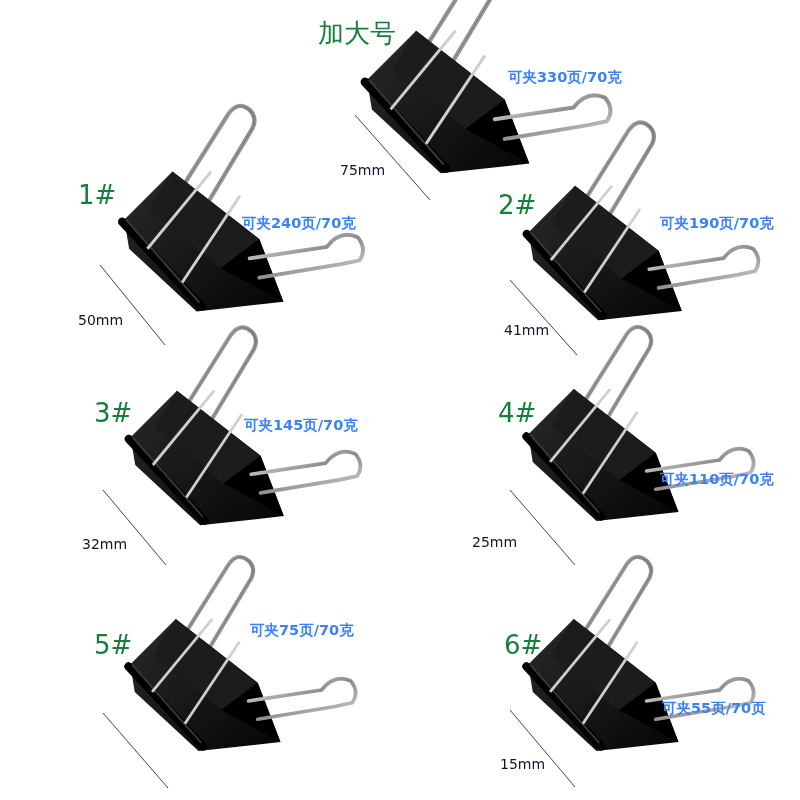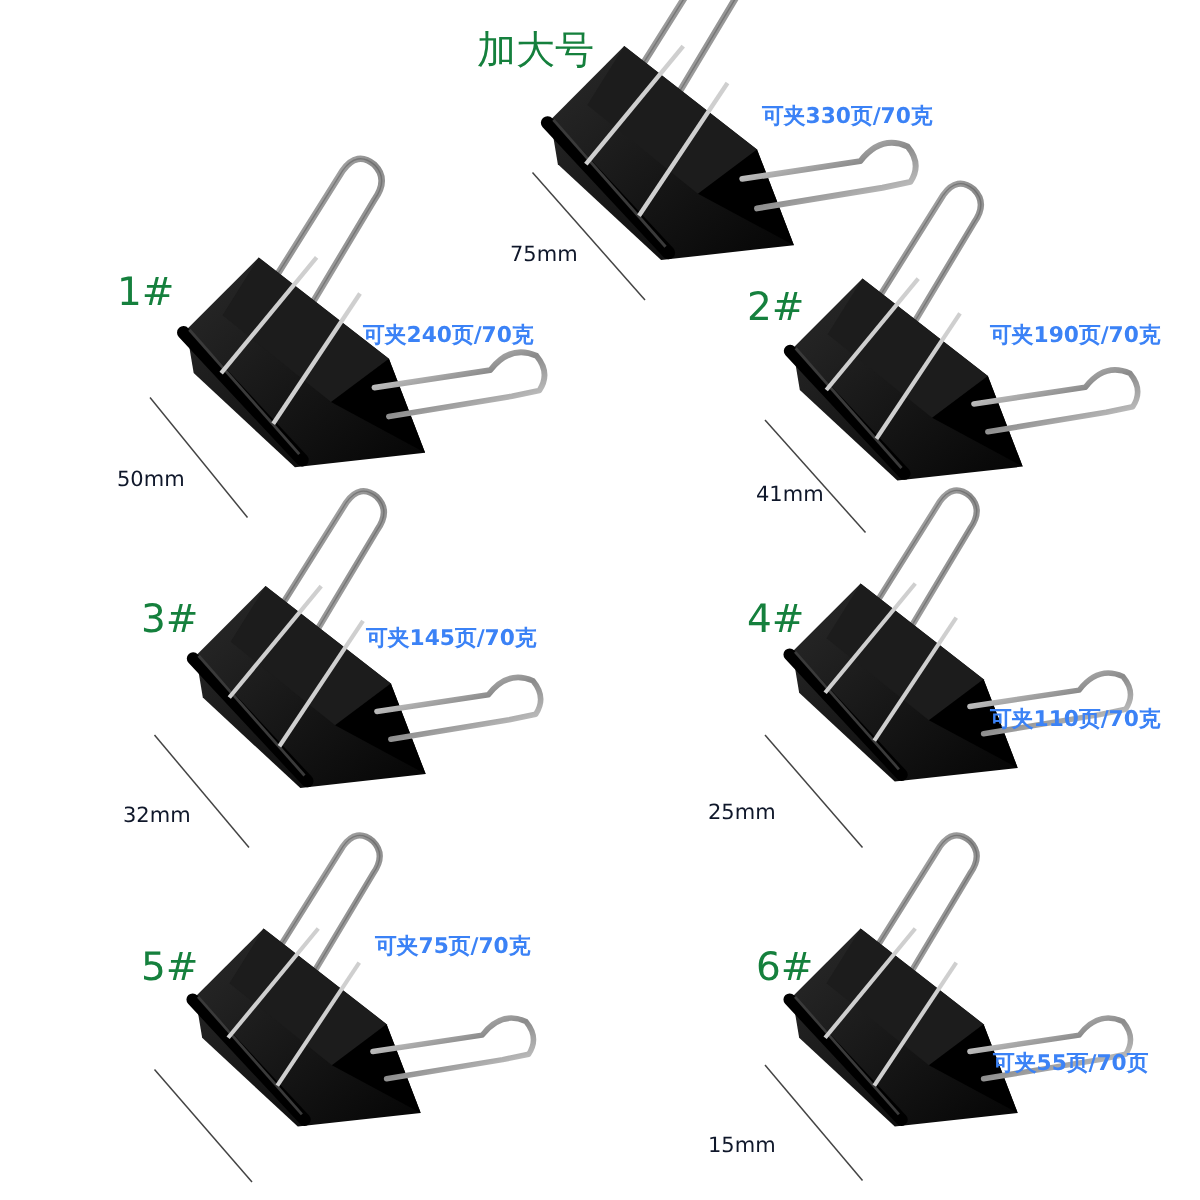--- a/index.html
+++ b/index.html
@@ -117,16 +117,16 @@
   <line x1="5" y1="5" x2="70" y2="80" stroke="#444" stroke-width="1"></line>
 </svg>
 
 <div class="size-label" style="left:504px; top:630px;">6#</div>
 <div class="clip" style="left:510px; top:550px;">
   <svg width="255" height="220" viewBox="0 0 280 230">
       <use href="#binder-clip"></use>
     </svg>
 </div>
 <div class="cap-label" style="left:662px; top:660px;margin-top:39px;">可夹55页/70页</div>
-<div class="dim-label" style="left:472px; top:756px;">15mm</div>
+<div class="dim-label" style="left:500px; top:756px;">15mm</div>
 <svg style="position:absolute; left:505px; top:705px;" width="80" height="90">
   <line x1="5" y1="5" x2="70" y2="82" stroke="#444" stroke-width="1"></line>
 </svg>
 
 </body></html>

